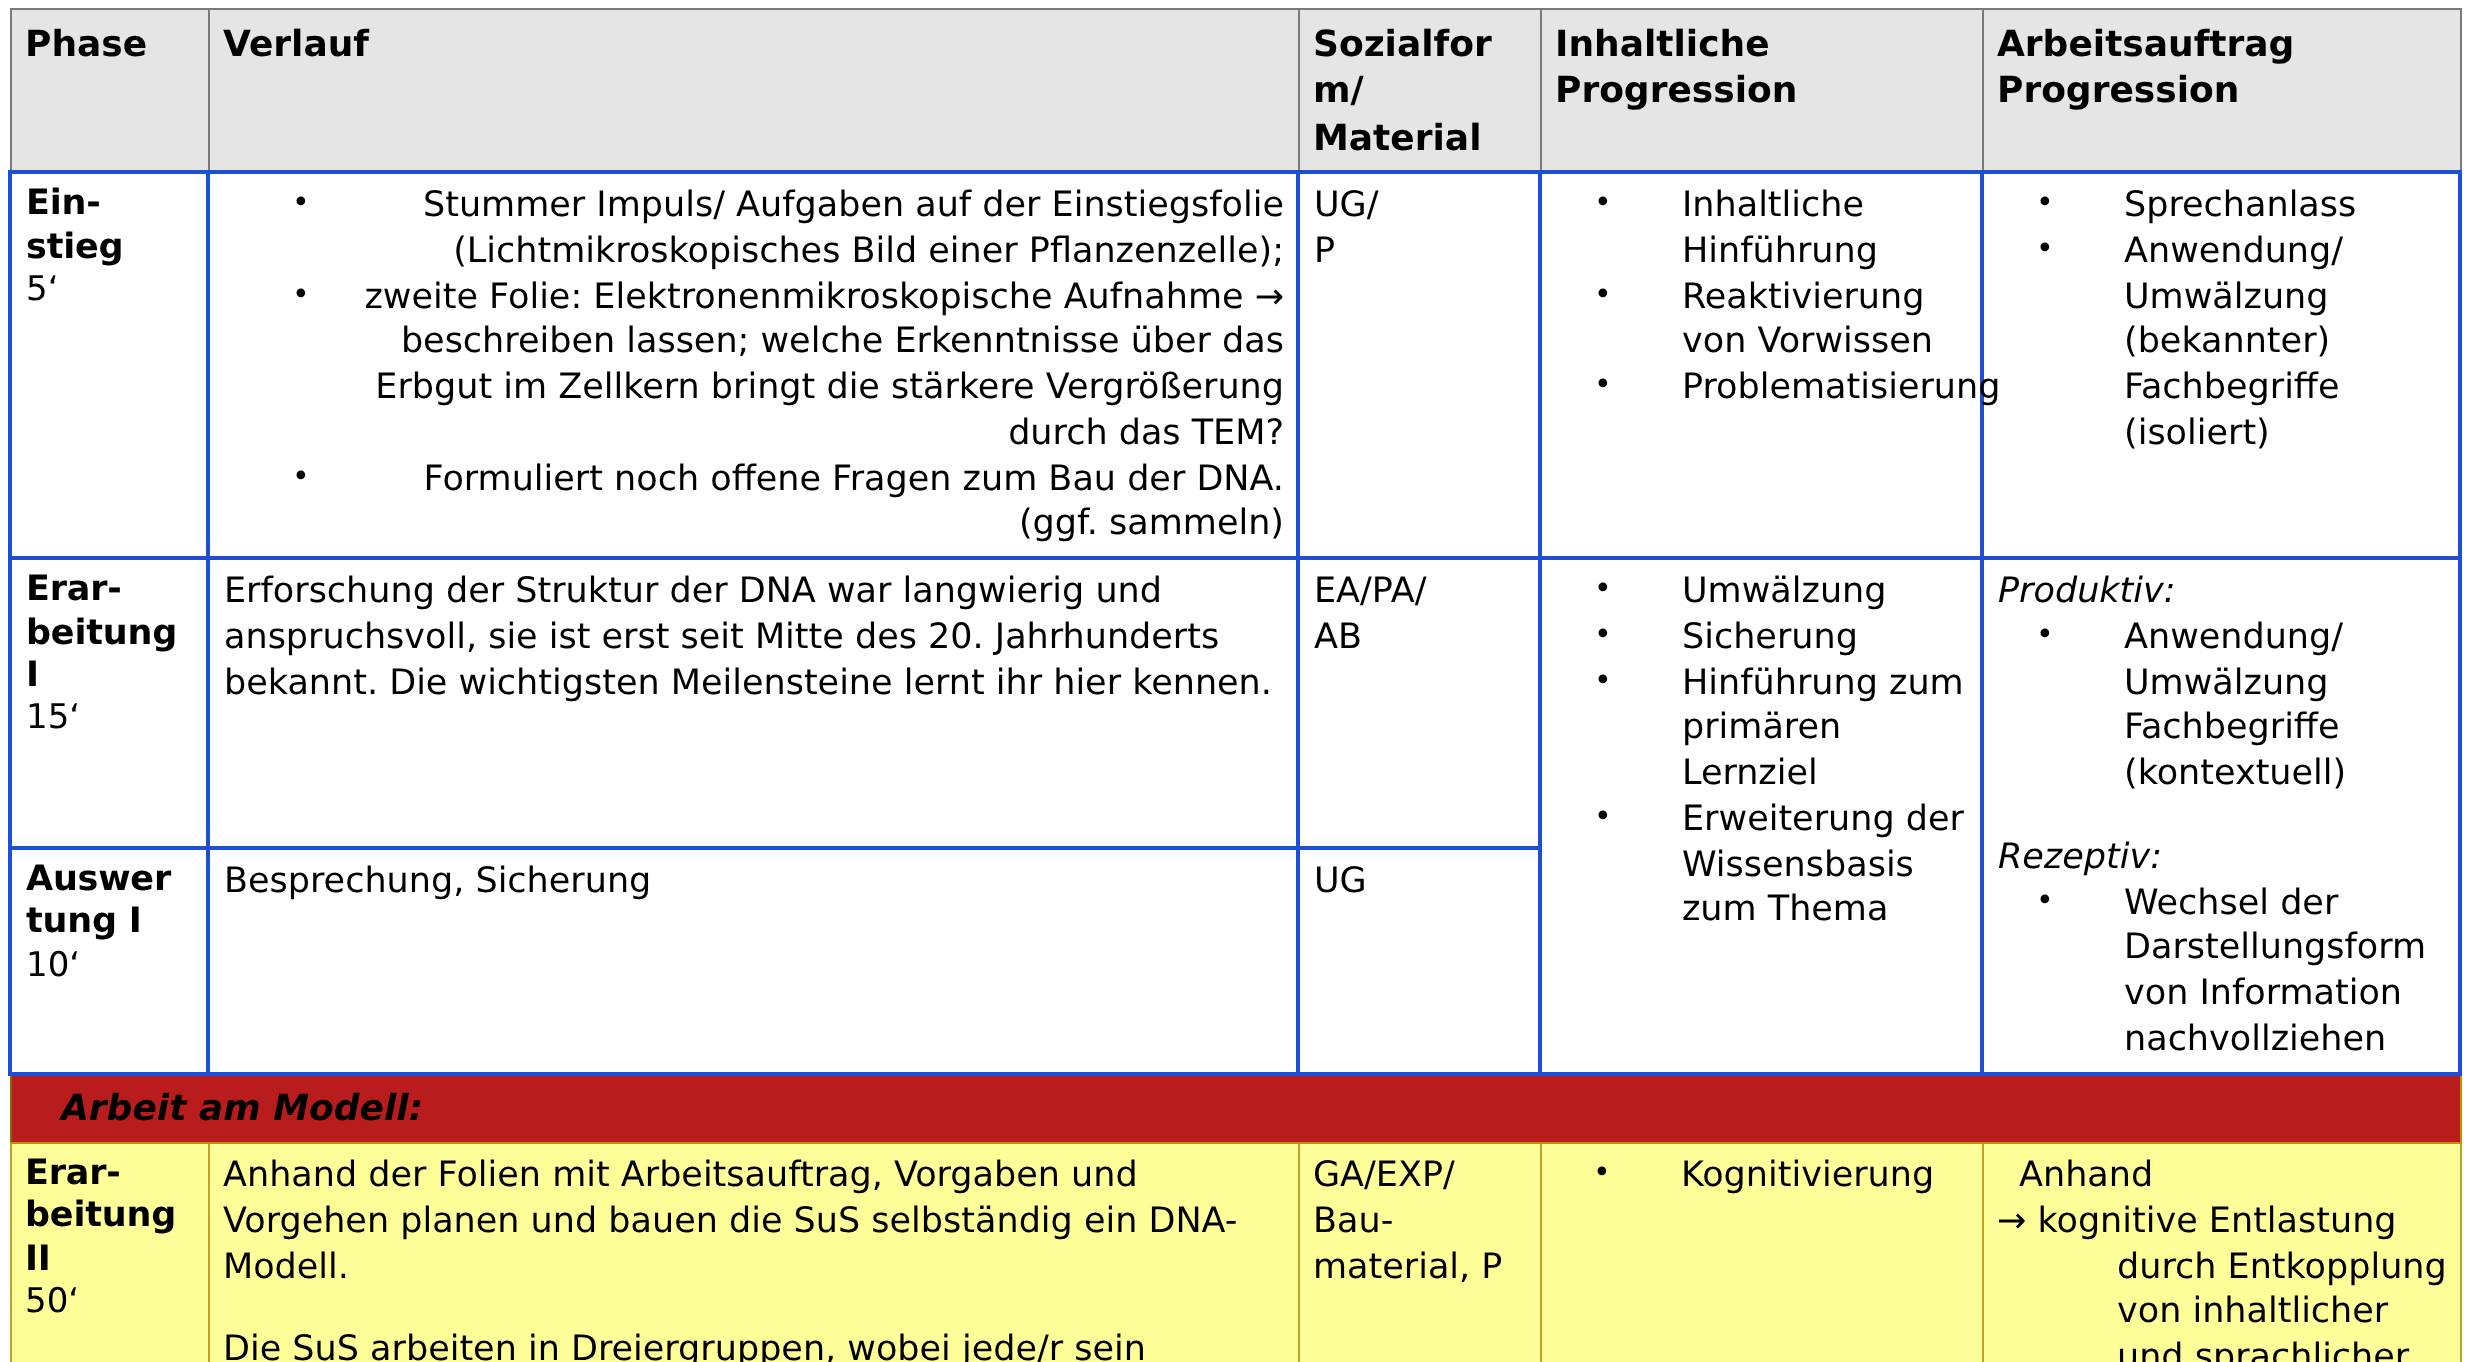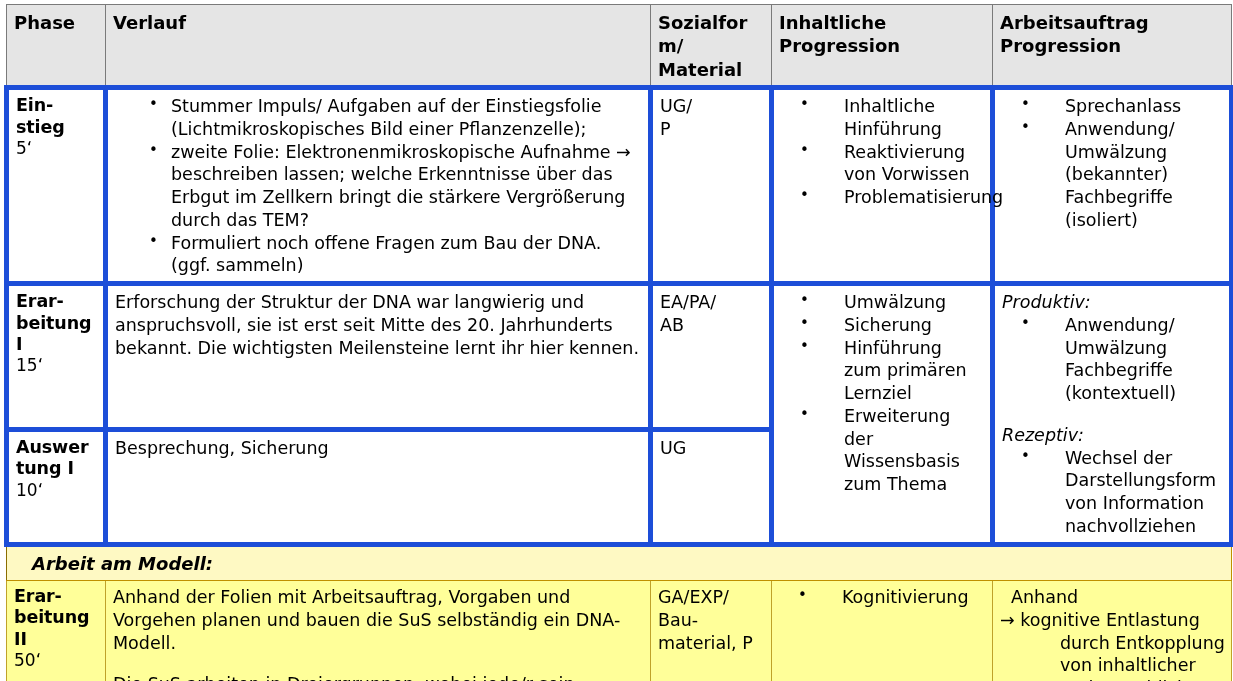--- a/index.html
+++ b/index.html
@@ -15,21 +15,21 @@
   }
 
   table.plan {
     border-collapse: collapse;
     table-layout: fixed;
     width: 1225px;
     margin: 4px 0 0 4px;
   }
 
   table.plan td, table.plan th {
-    border: 5px solid #1d4ed8;
+    border: 2px solid #1d4ed8;
     vertical-align: top;
     padding: 5px 6px 4px 7px;
     font-size: 17.5px;
     line-height: 1.30;
     font-weight: normal;
     text-align: left;
   }
 
   
   col.c-phase    { width: 99px; }
@@ -87,32 +87,32 @@
     margin: 0 0 0 0;
   }
   ul.bul > li::before {
     content: "\2022";
     position: absolute;
     left: 9px; top: -1px;
     font-size: 15px;
     line-height: 1.42;
   }
   
-  td.verlauf ul.bul > li { padding-left: 56px; }
+  td.verlauf ul.bul > li { padding-left: 56px; text-align: right; }
   td.verlauf ul.bul > li::before { left: 34px; }
 
   
   td.col-prog ul.bul > li { padding-left: 63px; }
   td.col-prog ul.bul > li::before { left: 19px; }
   .sub-head { font-style: italic; display: block; margin: 0; }
   .spacer { display: block; height: 19px; }
 
   
   tr.banner td {
-    background: #fef9c3;
+    background: #b91c1c;
     border: 1px solid #bf9000;
     border-left-color: #8a6d00;
     font-weight: bold;
     font-style: italic;
     font-size: 18px;
     padding: 5px 6px 5px 25px;
     height: 30px;
     vertical-align: middle;
   }
 

